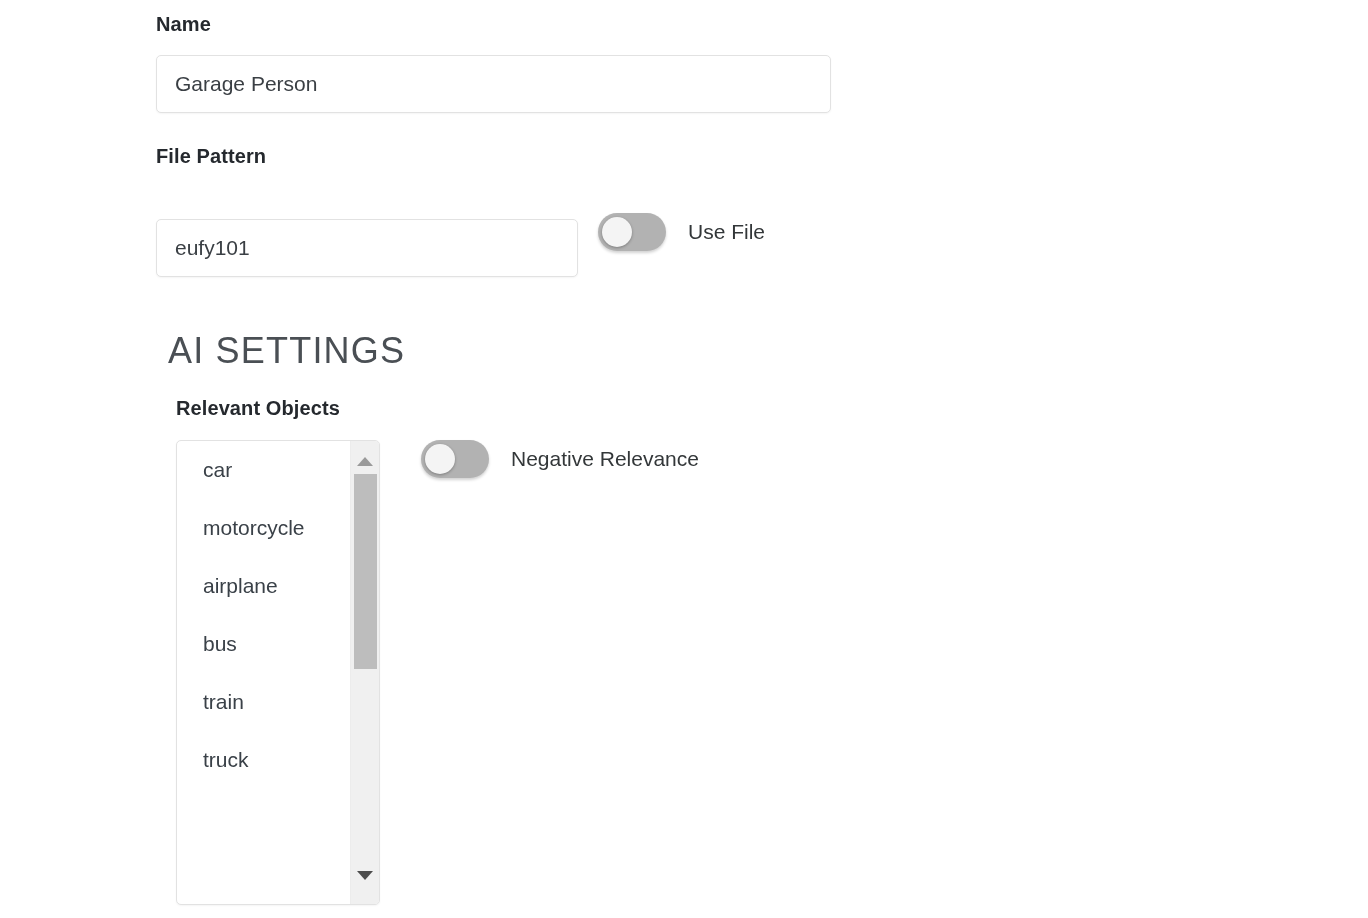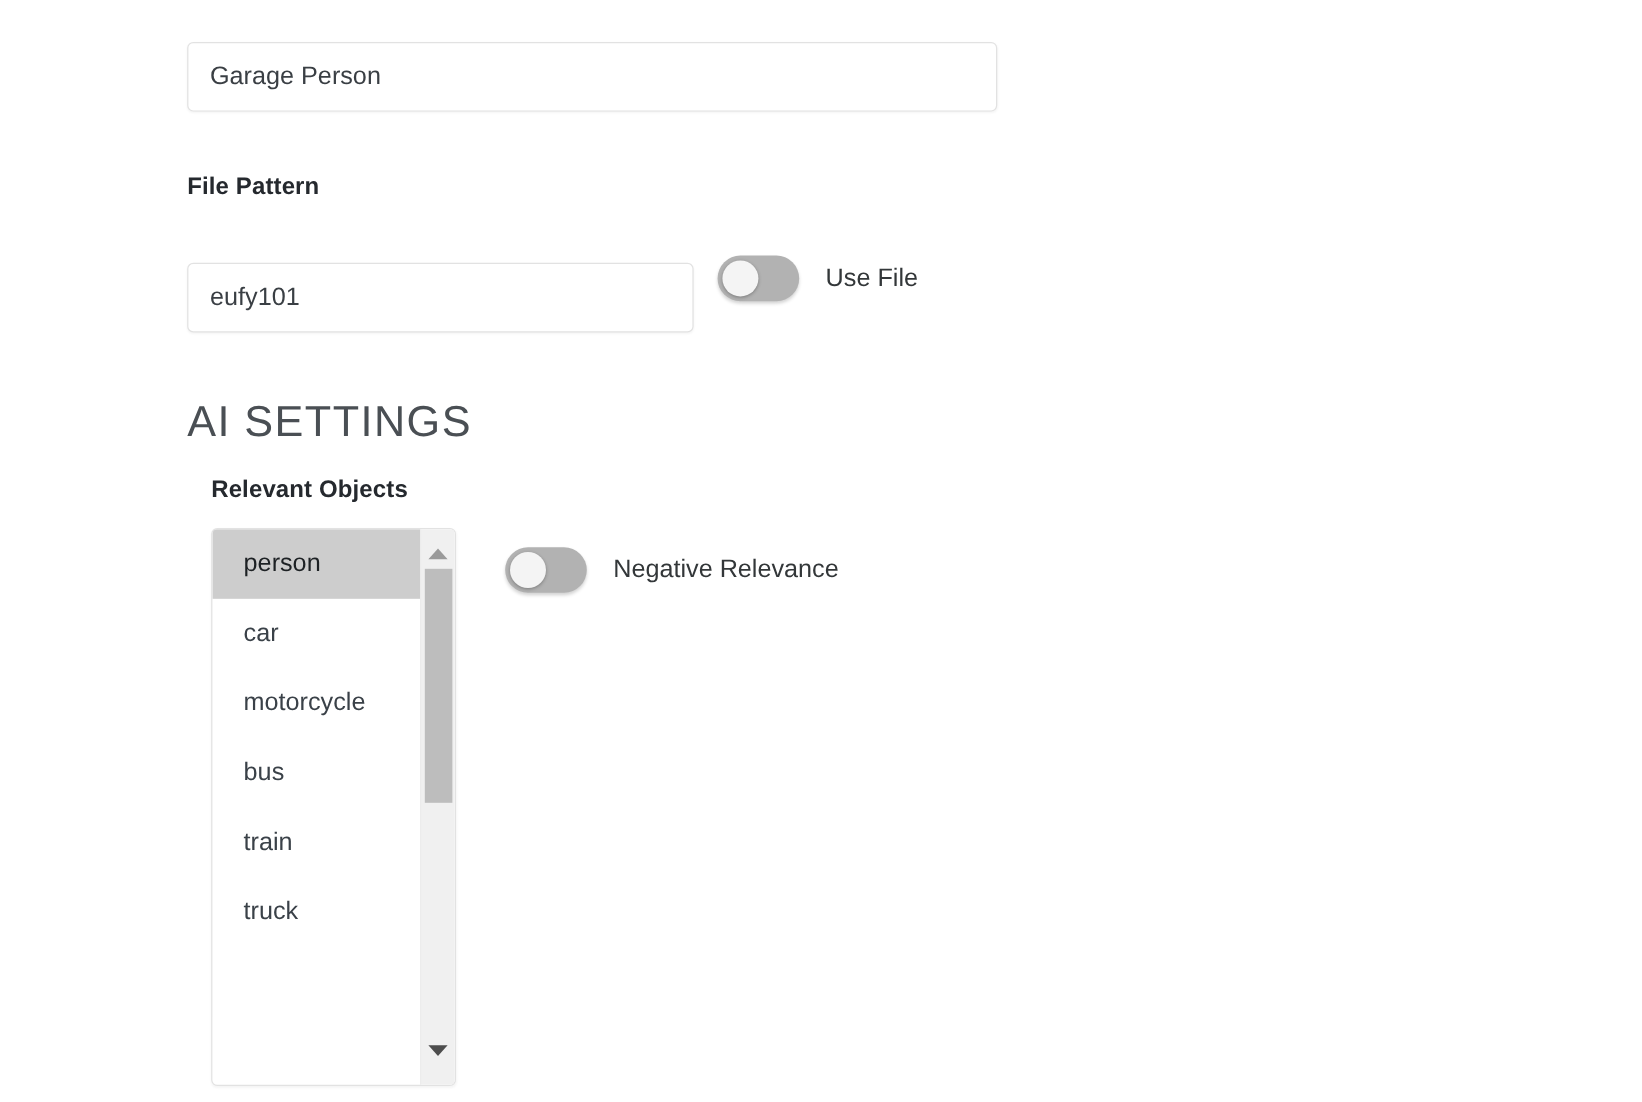--- a/index.html
+++ b/index.html
@@ -88,21 +88,21 @@
     color: #333739;
     margin-left: 22px;
     white-space: nowrap;
   }
 
   .use-regex-toggle { margin-left: 20px; }
 
   
   .section-heading {
     position: absolute;
-    left: 0;
+    left: 12px;
     top: 333px;
     font-size: 36px;
     font-weight: 300;
     color: #4a4f54;
     letter-spacing: 1.2px;
     line-height: 1;
   }
 
   
   .relevant-block { position: absolute; left: 0; top: 398px; padding-left: 20px; }
@@ -185,30 +185,30 @@
     top: 33px;
     height: 195px;
     background: #bdbdbd;
     cursor: pointer;
   }
 
   .negative-relevance-row {
     display: flex;
     align-items: center;
     margin-left: 41px;
-    margin-top: 16px;
     justify-content: flex-end;
   }
 </style>
 </head>
 <body>
 
 <div class="page">
 
   <div class="name-block">
+    <div class="field-label">Name</div>
     <input class="text-input" id="name-input" type="text" value="Garage Person" style="">
   </div>
 
   <div class="filepattern-block">
     <div class="field-label">File Pattern</div>
     <div class="filepattern-row">
       <input class="text-input" id="file-pattern-input" type="text" value="eufy101" style="">
       <div class="toggle use-regex-toggle">
         <div class="knob"></div>
       </div>
@@ -218,23 +218,23 @@
 
   <div class="section-heading">AI SETTINGS</div>
 
   <div class="relevant-block">
     <div class="field-label">Relevant Objects</div>
 
     <div class="relevant-row">
 
       <div class="listbox">
         <div class="list-items">
-          <div class="list-item selected">person</div>
           <div class="list-item">car</div>
           <div class="list-item">motorcycle</div>
+          <div class="list-item">airplane</div>
           <div class="list-item">bus</div>
           <div class="list-item">train</div>
           <div class="list-item">truck</div>
         </div>
 
         <div class="scrollbar">
           <div class="sb-btn up">
             <span class="arrow up"></span>
           </div>
           <div class="sb-thumb"></div>

